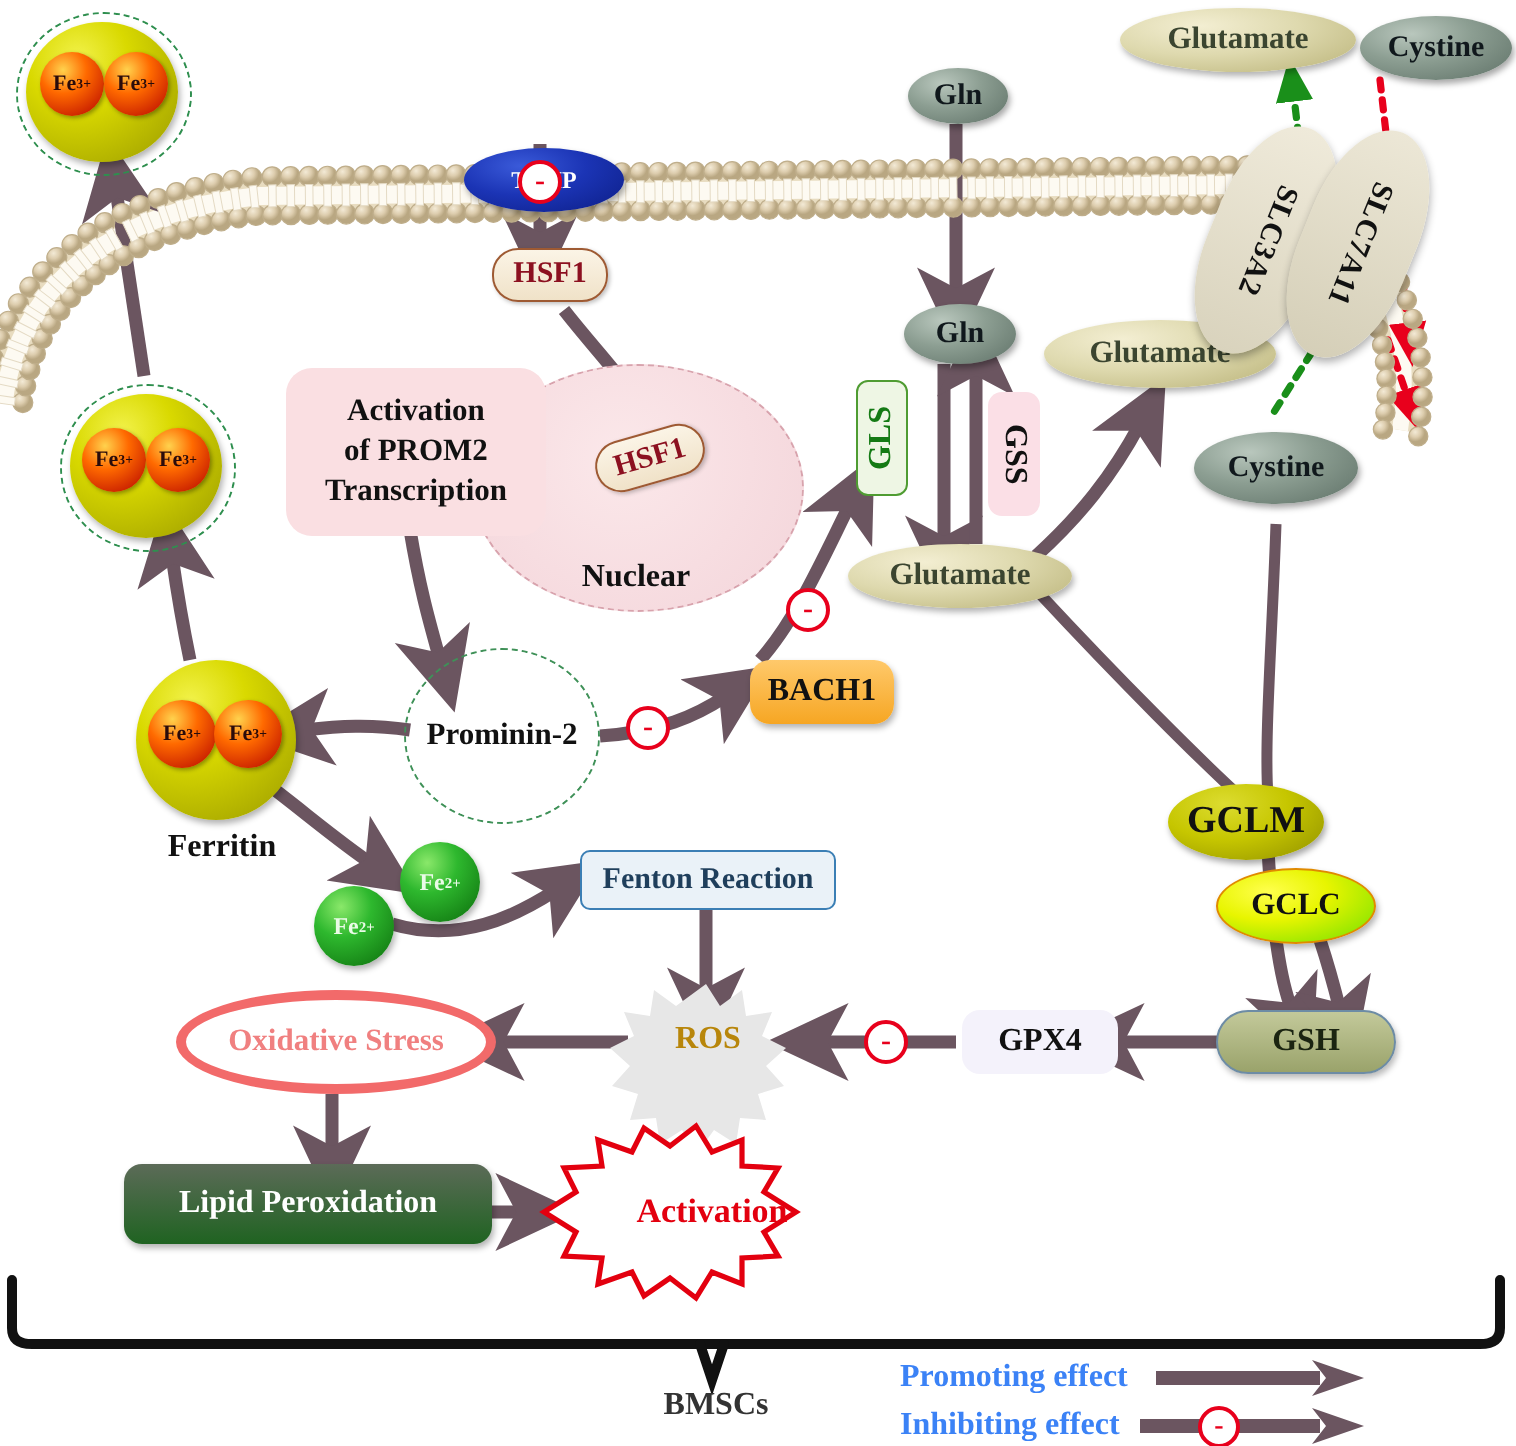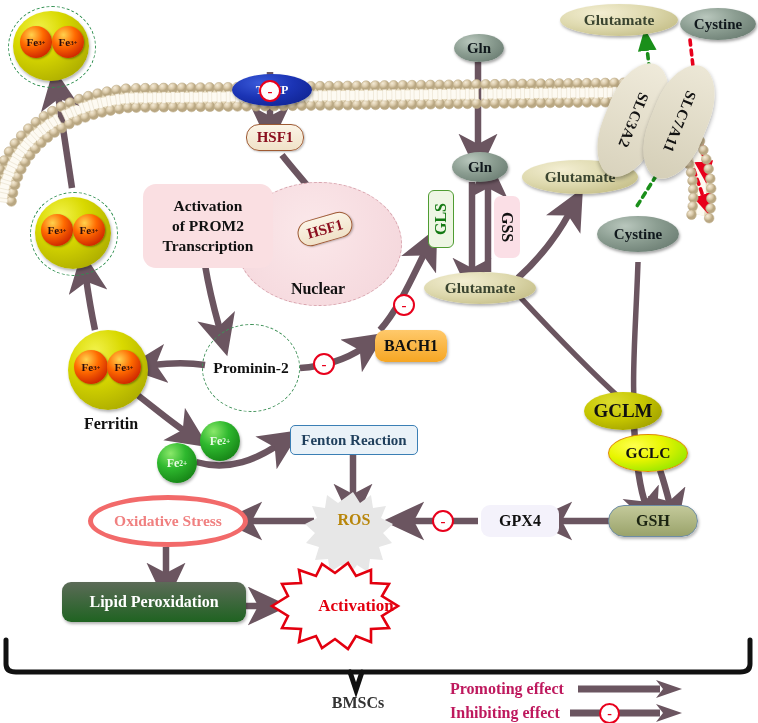--- a/index.html
+++ b/index.html
@@ -74,21 +74,21 @@
 
   .nuclear-circle{position:absolute;border-radius:50%;
       background:radial-gradient(circle at 45% 38%, #fbe8ea 0%, #f7dde1 55%, #f3d5da 100%);
       border:1px dashed #d8a3ad;}
 
   .transporter{position:absolute;border-radius:50% / 42%;
       background:linear-gradient(#efeada,#d9d3bd);
       box-shadow:1px 2px 4px rgba(0,0,0,.32);
       color:#111;font-weight:bold;}
 
-  .legend-txt{color:#be185d;font-weight:bold;}
+  .legend-txt{color:#3b82f6;font-weight:bold;}
   .bmscs{color:#333;font-weight:bold;}
   .ferro-txt{color:#e3000f;font-weight:bold;}
   .ros-txt{color:#b8860b;font-weight:bold;}
 </style>
 </head>
 <body>
 
 <div id="stage">
 
   <svg id="canvas" viewBox="0 0 758 723">

